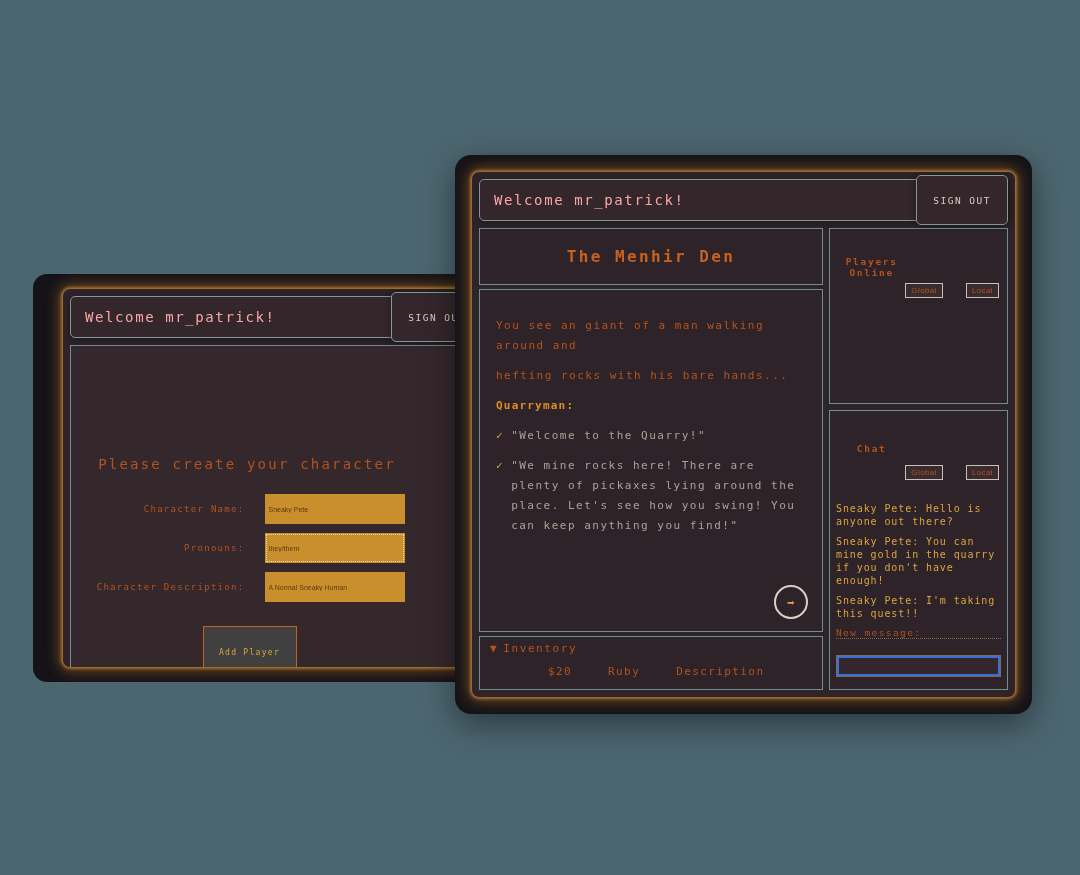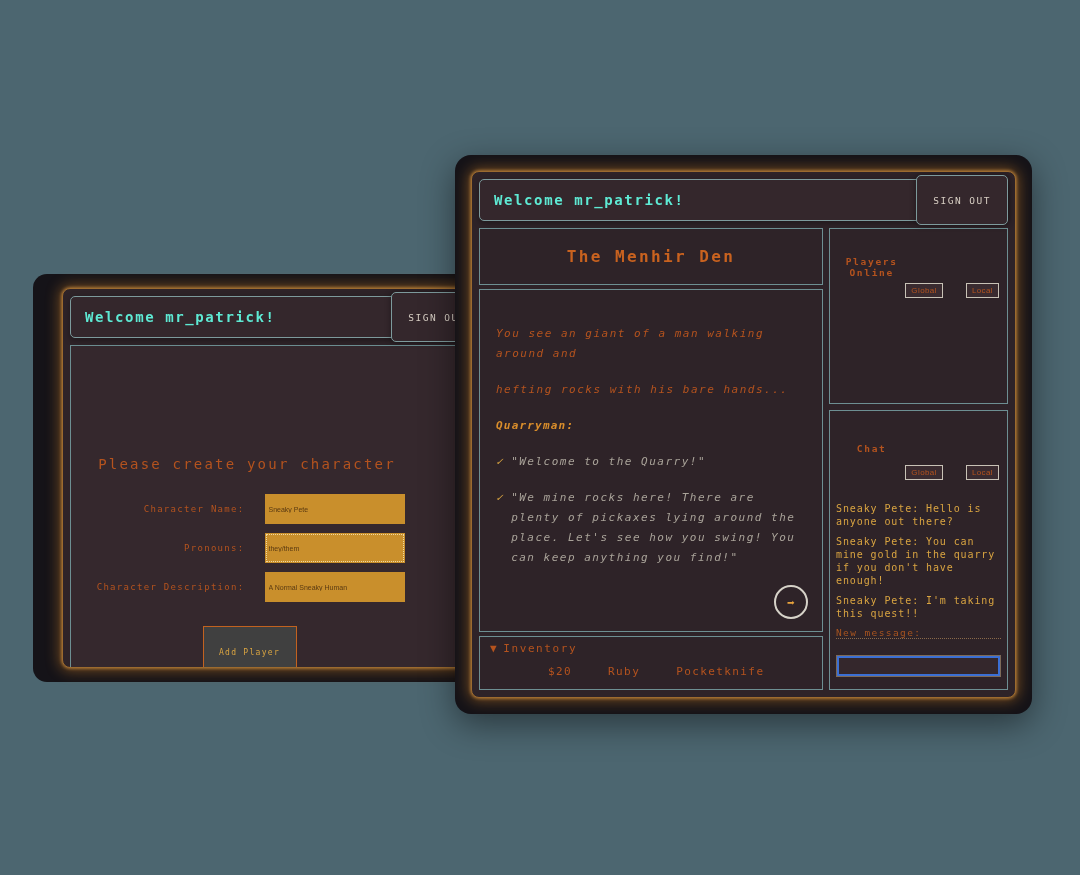--- a/index.html
+++ b/index.html
@@ -68,24 +68,24 @@
     margin: 7px 7px 0 7px;
     border: 1px solid #7d9a9c;
     border-radius: 5px;
     background: #34272c;
     display: flex;
     align-items: center;
     flex: none;
     box-shadow: 0 2px 6px rgba(0,0,0,0.35);
   }
   .welcome-text {
-    color: #5eead4;
+    color: #fca5a5;
     font-size: 14px;
     letter-spacing: 1.6px;
-    font-weight: bold;
+    font-weight: normal;
     margin-left: 14px;
     white-space: nowrap;
     text-align: right;
   }
   .signout-btn {
     position: absolute;
     right: -1px;
     top: -5px;
     height: 40px;
     padding: 4px 16px;
@@ -152,22 +152,21 @@
     position: relative;
     padding: 18px 16px 10px 16px;
     min-height: 0;
     overflow: hidden;
   }
   .story-line {
     color: #b5531e;
     font-size: 11px;
     letter-spacing: 1.5px;
     line-height: 20px;
-    margin: 16px 0 10px 0;
-    font-style: italic;
+    margin: 8px 0 10px 0;
   }
   .story-line.speaker {
     color: #d98d2b;
     font-weight: bold;
     letter-spacing: 1.2px;
   }
   .story-line.option {
     color: #a9a399;
     display: flex;
     gap: 7px;
@@ -424,21 +423,21 @@
         </div>
 
         <div class="panel inventory-panel">
           <div class="inventory-header">
             <span>▼</span>
             <span>Inventory</span>
           </div>
           <div class="inventory-items">
             <span class="inventory-item">$20</span>
             <span class="inventory-item">Ruby</span>
-            <span class="inventory-item">Pocketknife</span>
+            <span class="inventory-item">Description</span>
           </div>
         </div>
 
       </div>
 
       <div class="right-col">
 
         <div class="panel side-panel" id="players-panel">
           <div class="side-head">
             <div class="side-title">

